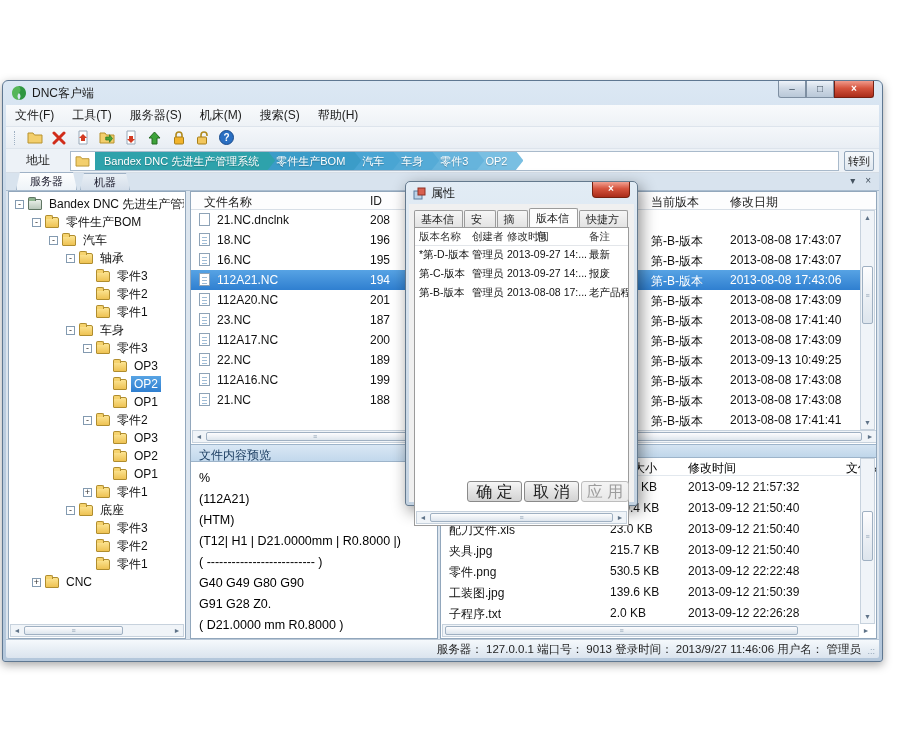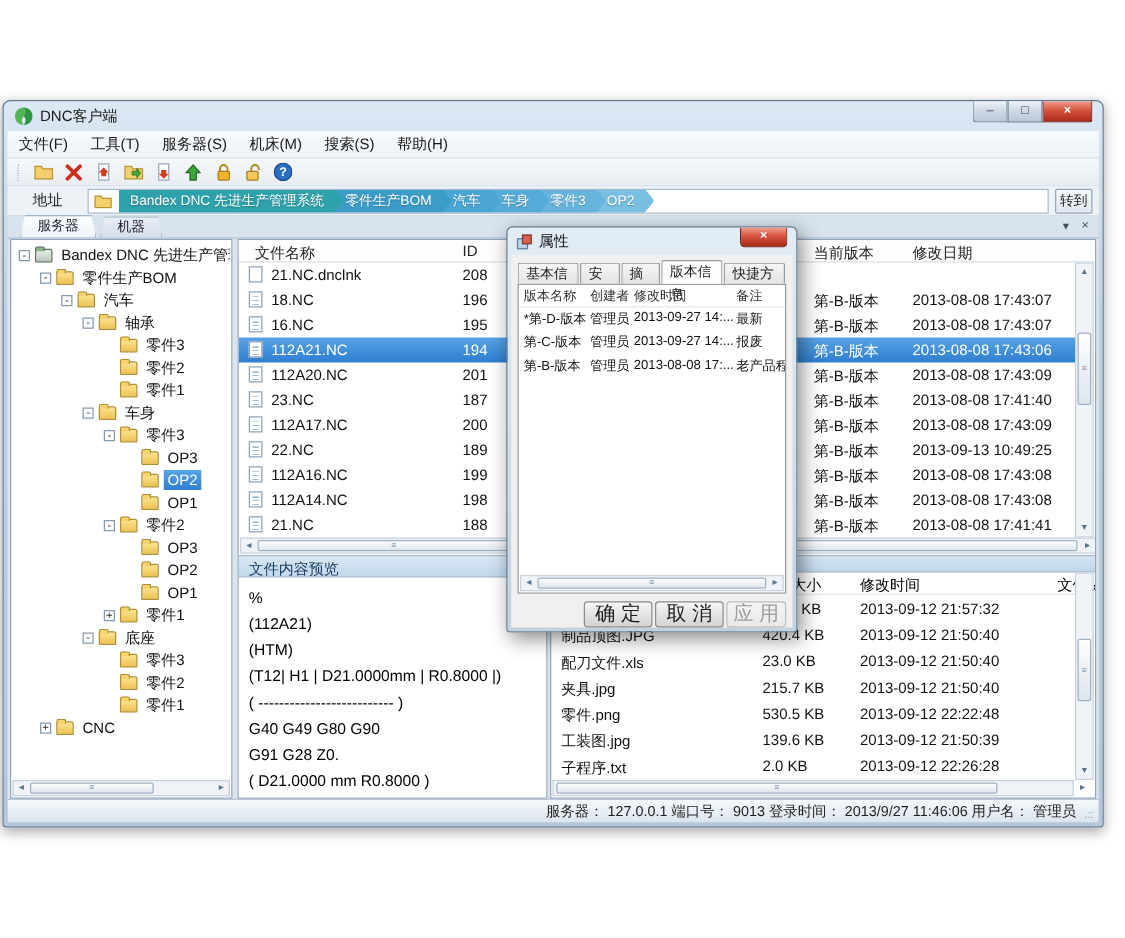--- a/index.html
+++ b/index.html
@@ -133,21 +133,21 @@
   .dlg-title svg{margin-right:5px;}
   .dlg-close{position:absolute;top:0;right:7px;width:38px;height:16px;
     background:linear-gradient(#f2a091,#d5533d 45%,#a92c1a);border:1px solid #76200f;border-top:none;
     border-radius:0 0 4px 4px;color:#fff;font-size:10px;font-weight:bold;text-align:center;line-height:14px;}
   .dlg-body{position:absolute;left:3px;right:3px;top:22px;bottom:3px;background:#f0f0f0;}
   .dlg-tabs{position:absolute;left:5px;right:5px;top:4px;height:19px;display:flex;align-items:flex-end;}
   .dtab{height:17px;line-height:16px;padding:0 6px;font-size:11px;color:#222;
     background:linear-gradient(#f6f6f6,#e3e3e3);border:1px solid #9b9b9b;border-bottom:none;
     border-radius:2px 2px 0 0;margin-right:1px;}
   .dtab.active{height:19px;line-height:18px;background:#fdfdfd;position:relative;z-index:2;}
-  .dlg-table{position:absolute;left:5px;right:5px;top:23px;height:248px;background:#fff;
+  .dlg-table{position:absolute;left:5px;right:5px;top:23px;height:299px;background:#fff;
     border:1px solid #9b9b9b;overflow:hidden;}
   .dlg-thead{height:18px;position:relative;font-size:10.5px;color:#333;border-bottom:1px solid #e3e6ea;}
   .dlg-thead span,.dlg-row span{position:absolute;top:2px;white-space:nowrap;}
   .dlg-row{height:19px;position:relative;font-size:10.5px;color:#111;}
   .dc1{left:4px;} .dc2{left:57px;} .dc3{left:92px;} .dc4{left:174px;}
   .dlg-hscroll{position:absolute;left:1px;right:1px;bottom:1px;height:13px;}
   .dbtn{position:absolute;top:277px;height:21px;background:linear-gradient(#f6f6f6,#e5e5e5 45%,#d3d3d3);
     border:1px solid #8a8a8a;border-radius:3px;font-size:16px;color:#1c1c1c;text-align:center;line-height:19px;}
   .dbtn.ok{left:58px;width:55px;} .dbtn.cancel{left:115px;width:55px;}
   .dbtn.apply{left:172px;width:48px;color:#9d9d9d;border-color:#bdbdbd;
@@ -478,25 +478,20 @@
             <span class="fl-name">22.NC</span>
             <span class="fl-id">189</span>
           </div>
 
           <div class="lrow">
             <span class="fico"></span>
             <span class="fl-name">112A16.NC</span>
             <span class="fl-id">199</span>
           </div>
 
-          <div class="lrow">
-            <span class="fico"></span>
-            <span class="fl-name">112A14.NC</span>
-            <span class="fl-id">198</span>
-          </div>
 
           <div class="lrow">
             <span class="fico"></span>
             <span class="fl-name">21.NC</span>
             <span class="fl-id">188</span>
           </div>
 
       </div>
       <div class="sb hsb mid-hscroll">
         <span class="arr" style="left:0;">◄</span>

